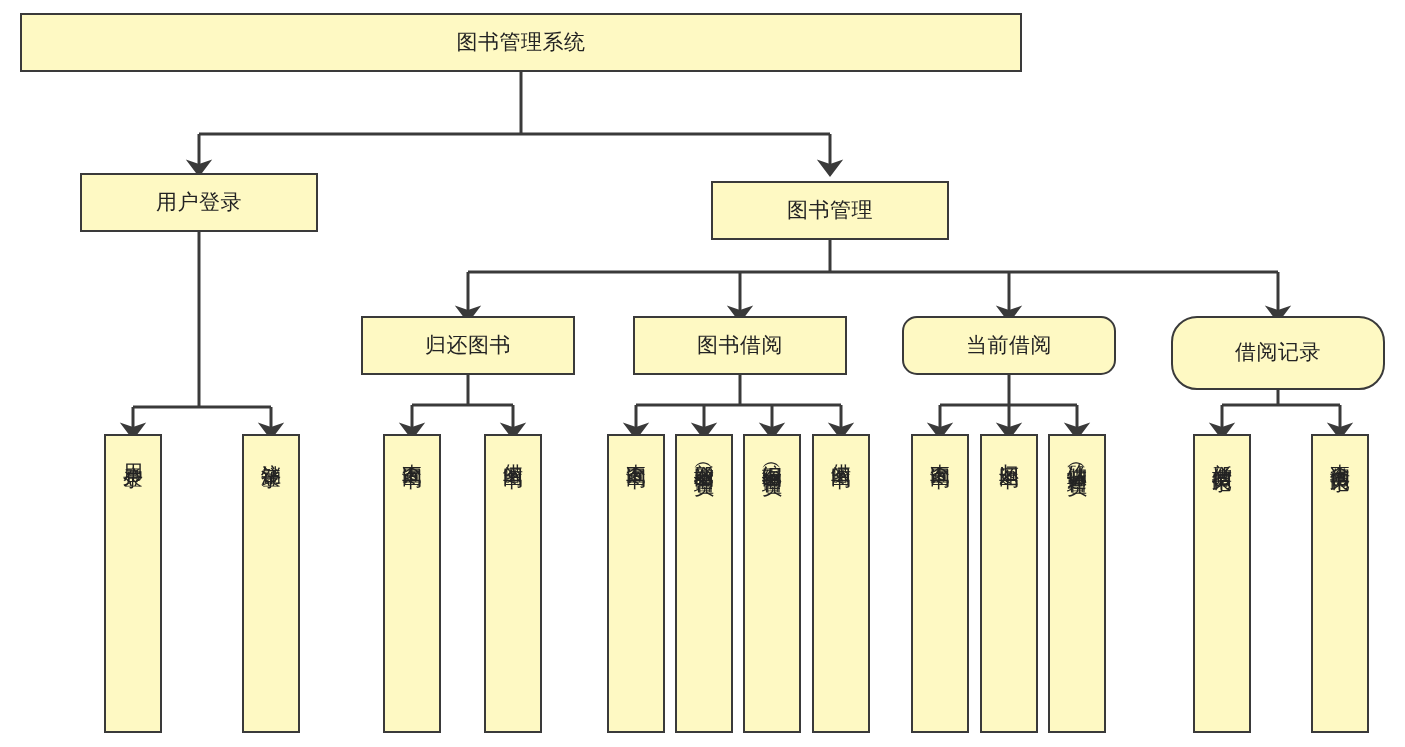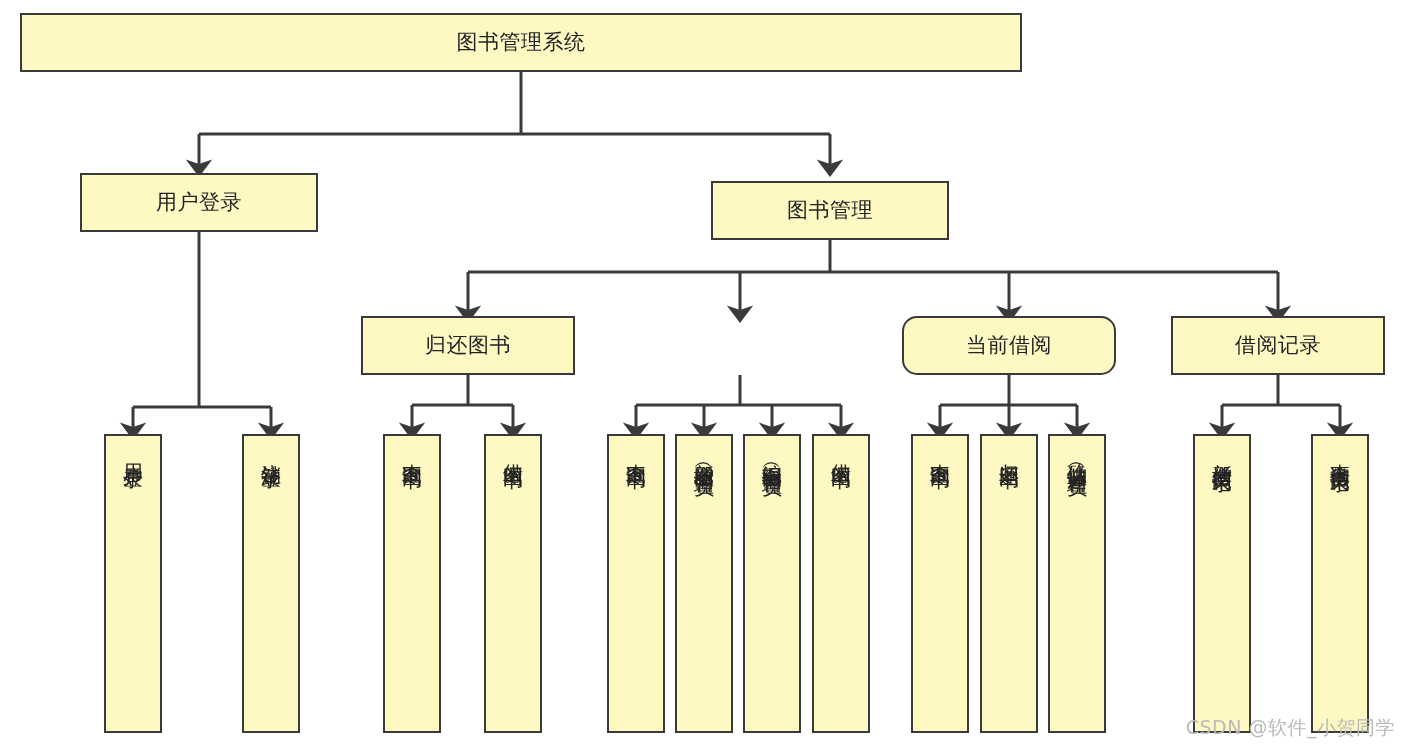--- a/index.html
+++ b/index.html
@@ -129,24 +129,27 @@
   <div class="node horiz" style="left:80px; top:173px; width:238px; height:59px;">
     <span>用户登录</span>
   </div>
   <div class="node horiz" style="left:711px; top:173px; width:238px; height:59px;margin-top:8px;">
     <span>图书管理</span>
   </div>
 
   <div class="node horiz" style="left:361px; top:316px; width:214px; height:59px;">
     <span>归还图书</span>
   </div>
+  <div class="node horiz" style="left:633px; top:316px; width:214px; height:59px;">
+    <span>图书借阅</span>
+  </div>
   <div class="node horiz" style="left:902px; top:316px; width:214px; height:59px;border-radius:15px;">
     <span>当前借阅</span>
   </div>
-  <div class="node horiz" style="left:1171px; top:316px; width:214px; height:59px;">
+  <div class="node horiz" style="left:1171px; top:316px; width:214px; height:74px;border-radius:26px;">
     <span>借阅记录</span>
   </div>
 
   <div class="node vert" style="left:104px; top:434px; width:58px; height:299px;">
     <span class="vtext">用户登录</span>
   </div>
   <div class="node vert" style="left:242px; top:434px; width:58px; height:299px;">
     <span class="vtext">注销登录</span>
   </div>
 
@@ -180,15 +183,14 @@
     <span class="vtext">确认归还（管理员）</span>
   </div>
 
   <div class="node vert" style="left:1193px; top:434px; width:58px; height:299px;">
     <span class="vtext">新增借阅记录</span>
   </div>
   <div class="node vert" style="left:1311px; top:434px; width:58px; height:299px;">
     <span class="vtext">查询借阅记录</span>
   </div>
 
-  <div class="watermark">CSDN @软件_小贺同学</div>
 
 </div>
 
 </body></html>

